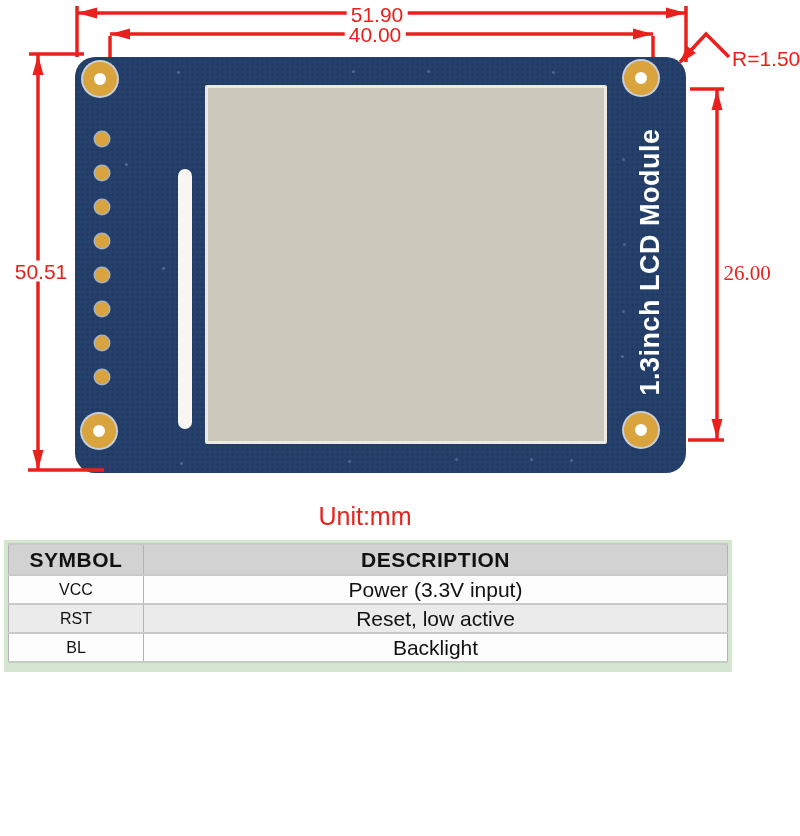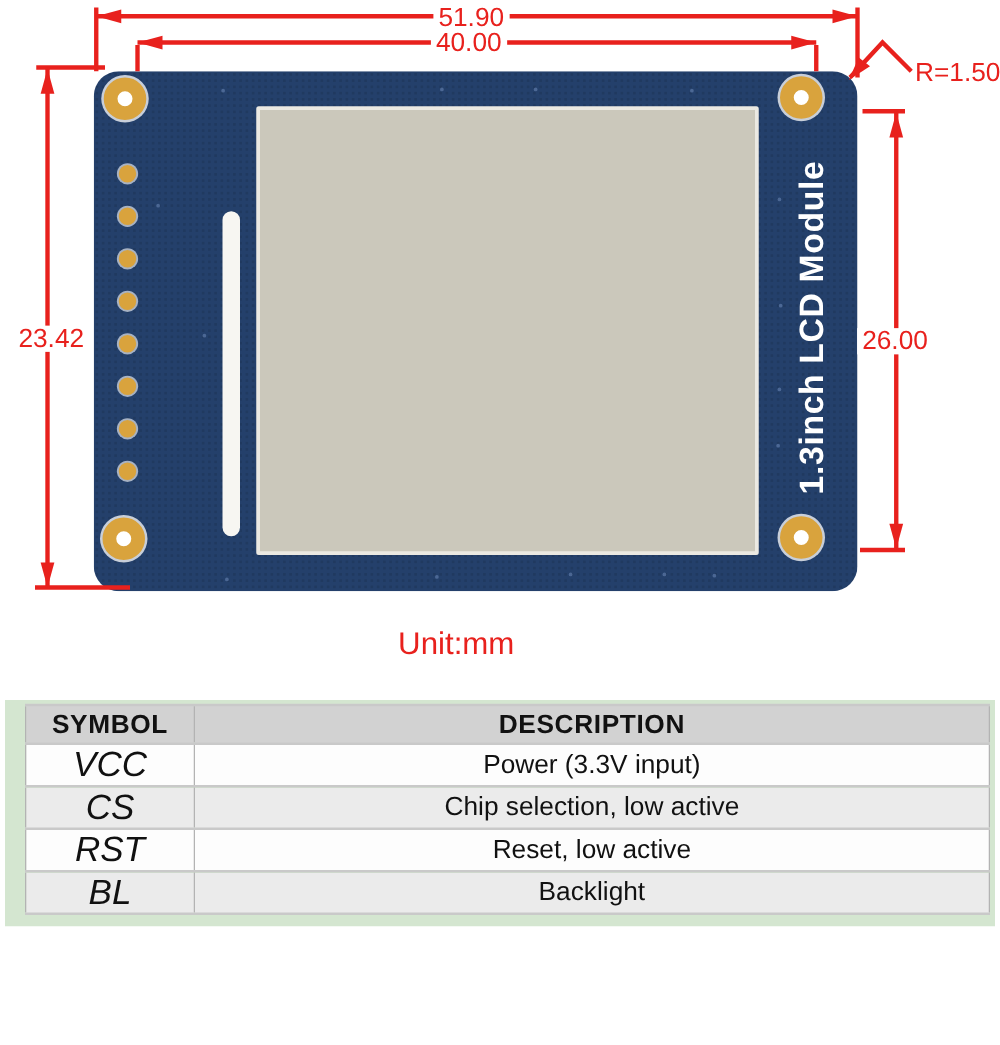--- a/index.html
+++ b/index.html
@@ -56,35 +56,35 @@
     white-space:nowrap; line-height:1;
   }
   .dim-label.radius { transform:translate(0,-50%); padding:0; }
   .unit-label {
     position:absolute; left:365px; top:516px; transform:translate(-50%,-50%);
     color:#e8211d; font-size:25px; white-space:nowrap;
   }
 
   
   .table-wrap {
-    position:absolute; left:4px; top:540px; width:792px;
-    background:#d4e6d0; padding:3px 4px 9px 16px;margin-top:20px;
+    position:absolute; left:4px; top:540px; width:728px;
+    background:#d4e6d0; padding:3px 4px 9px 4px;
   }
   table.pinout {
     width:100%; border-collapse:collapse; table-layout:fixed;
     font-size:21px; color:#111;
   }
   table.pinout th, table.pinout td {
     border:1px solid #b3b3b3; border-top:2px solid #c9c9c9; border-bottom:2px solid #c9c9c9;
     text-align:center; vertical-align:middle; padding:0; overflow:hidden; white-space:nowrap;
   }
   table.pinout thead th { background:#d2d2d2; font-weight:bold; height:31px; letter-spacing:0.5px; }
   table.pinout tbody td { background:#fdfdfd; height:29px; }
   table.pinout tbody tr:nth-child(even) td { background:#ebebeb; }
-  table.pinout td.sym { font-size:28px;font-style:italic; }
+  table.pinout td.sym { font-size:16px; }
   col.symcol { width:135px; }
 </style>
 </head>
 <body>
 
 <div class="stage">
 
   <div class="hero">
 
     <div class="board">
@@ -151,22 +151,22 @@
         <polygon points="38,55 32.5,75 43.5,75"></polygon>
         <polygon points="38,470 32.5,450 43.5,450"></polygon>
         <polygon points="717,90 711.5,110 722.5,110"></polygon>
         <polygon points="717,439 711.5,419 722.5,419"></polygon>
         <polygon points="679,64 696,53 687,46"></polygon>
       </g>
     </svg>
 
     <span class="dim-label" style="left:377px; top:14px;">51.90</span>
     <span class="dim-label" style="left:375px; top:34px;">40.00</span>
-    <span class="dim-label" style="left:41px;  top:271px;">23.42</span>
-    <span class="dim-label" style="left:716px; top:273px;">26.00</span>
+    <span class="dim-label" style="left:41px;  top:271px;">50.51</span>
+    <span class="dim-label" style="left:747px; top:273px;font-family:Liberation Serif, serif;">26.00</span>
     <span class="dim-label radius" style="left:732px; top:58px;text-align:center;">R=1.50</span>
 
     <div class="unit-label">Unit:mm</div>
   </div>
 
   <div class="table-wrap">
     <table class="pinout">
       <colgroup>
           <col class="symcol">
           <col>
@@ -176,24 +176,20 @@
           <th>SYMBOL</th>
           <th>DESCRIPTION</th>
         </tr>
       </thead>
       <tbody>
         <tr>
           <td class="sym">VCC</td>
           <td>Power (3.3V input)</td>
         </tr>
         <tr>
-          <td class="sym">CS</td>
-          <td>Chip selection, low active</td>
-        </tr>
-        <tr>
           <td class="sym">RST</td>
           <td>Reset, low active</td>
         </tr>
         <tr>
           <td class="sym">BL</td>
           <td>Backlight</td>
         </tr>
       </tbody>
     </table>
   </div>

